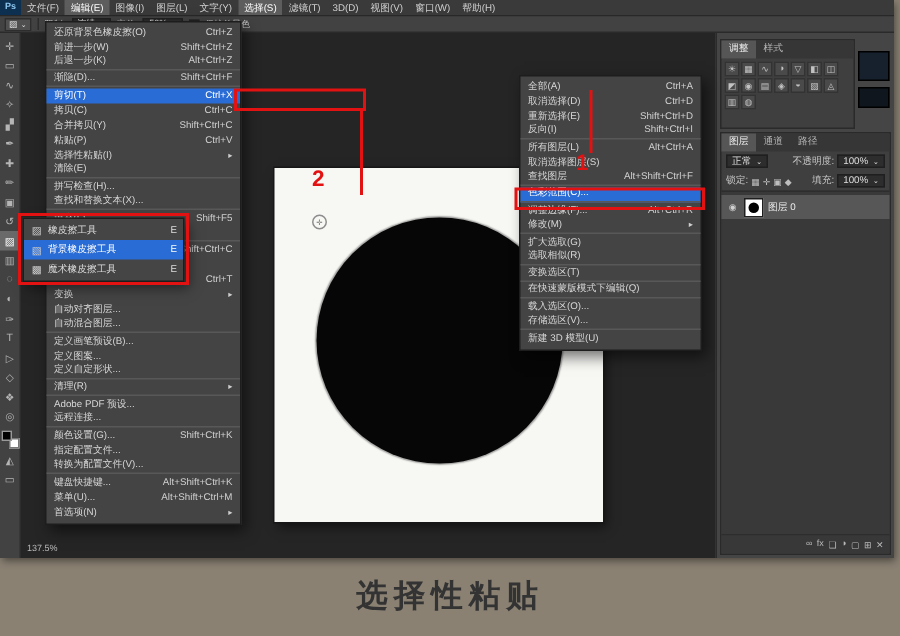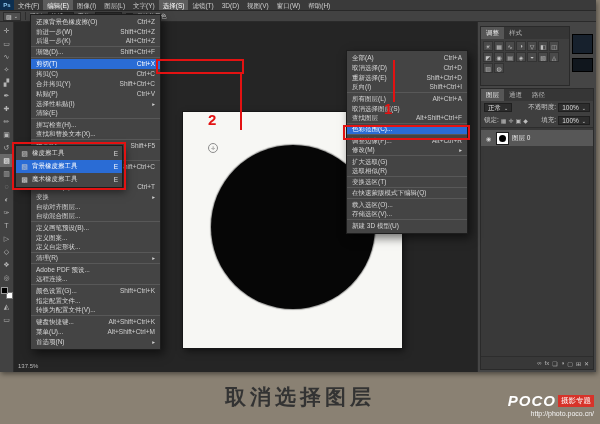--- a/index.html
+++ b/index.html
@@ -476,22 +476,15 @@
 
     <div id="ann1-line" class="ann annline"></div>
     <div id="ann1-num" class="ann annnum">1</div>
     <div id="ann1-box" class="ann annbox"></div>
     <div id="ann2-box-menu" class="ann annbox"></div>
     <div id="ann2-line" class="ann annline"></div>
     <div id="ann2-num" class="ann annnum">2</div>
     <div id="ann2-box-flyout" class="ann annbox"></div>
   </div>
 
-  <div id="caption">取消选择图层</div>
-
-  <div id="watermark">
-    <div class="brandrow">
-      <span class="brand">POCO</span>
-      <span class="badge">摄影专题</span>
-    </div>
-    <div class="url">http://photo.poco.cn/</div>
-  </div>
+  <div id="caption">选择性粘贴</div>
+
 </div>
 
 </body></html>

